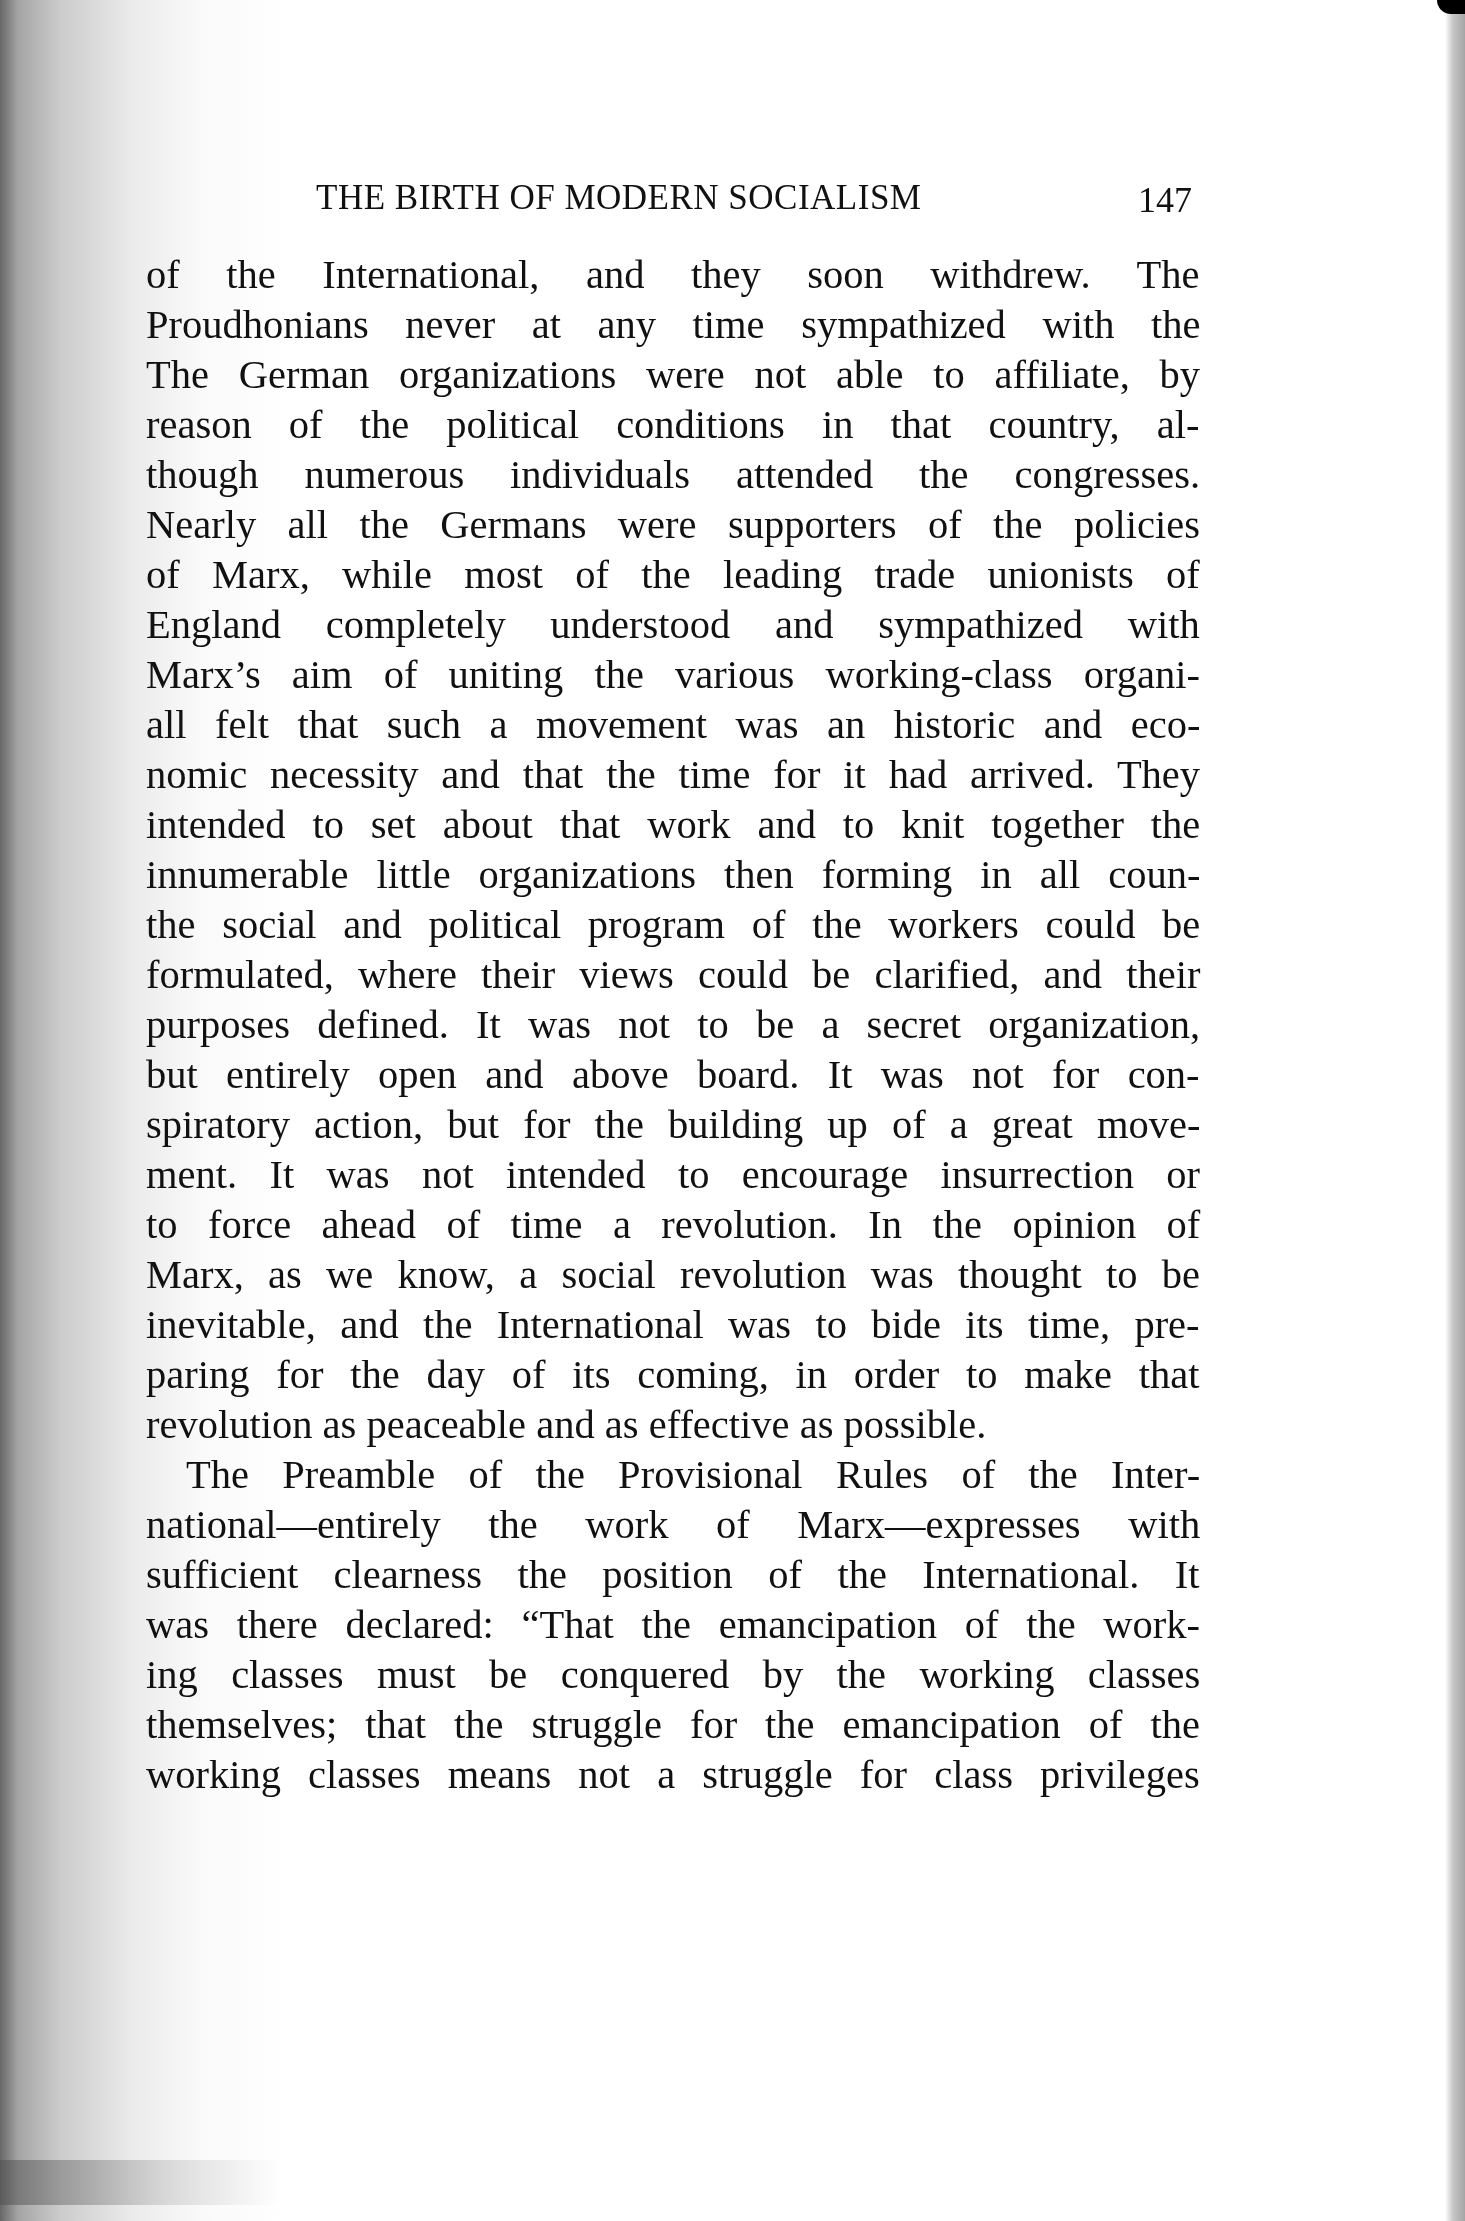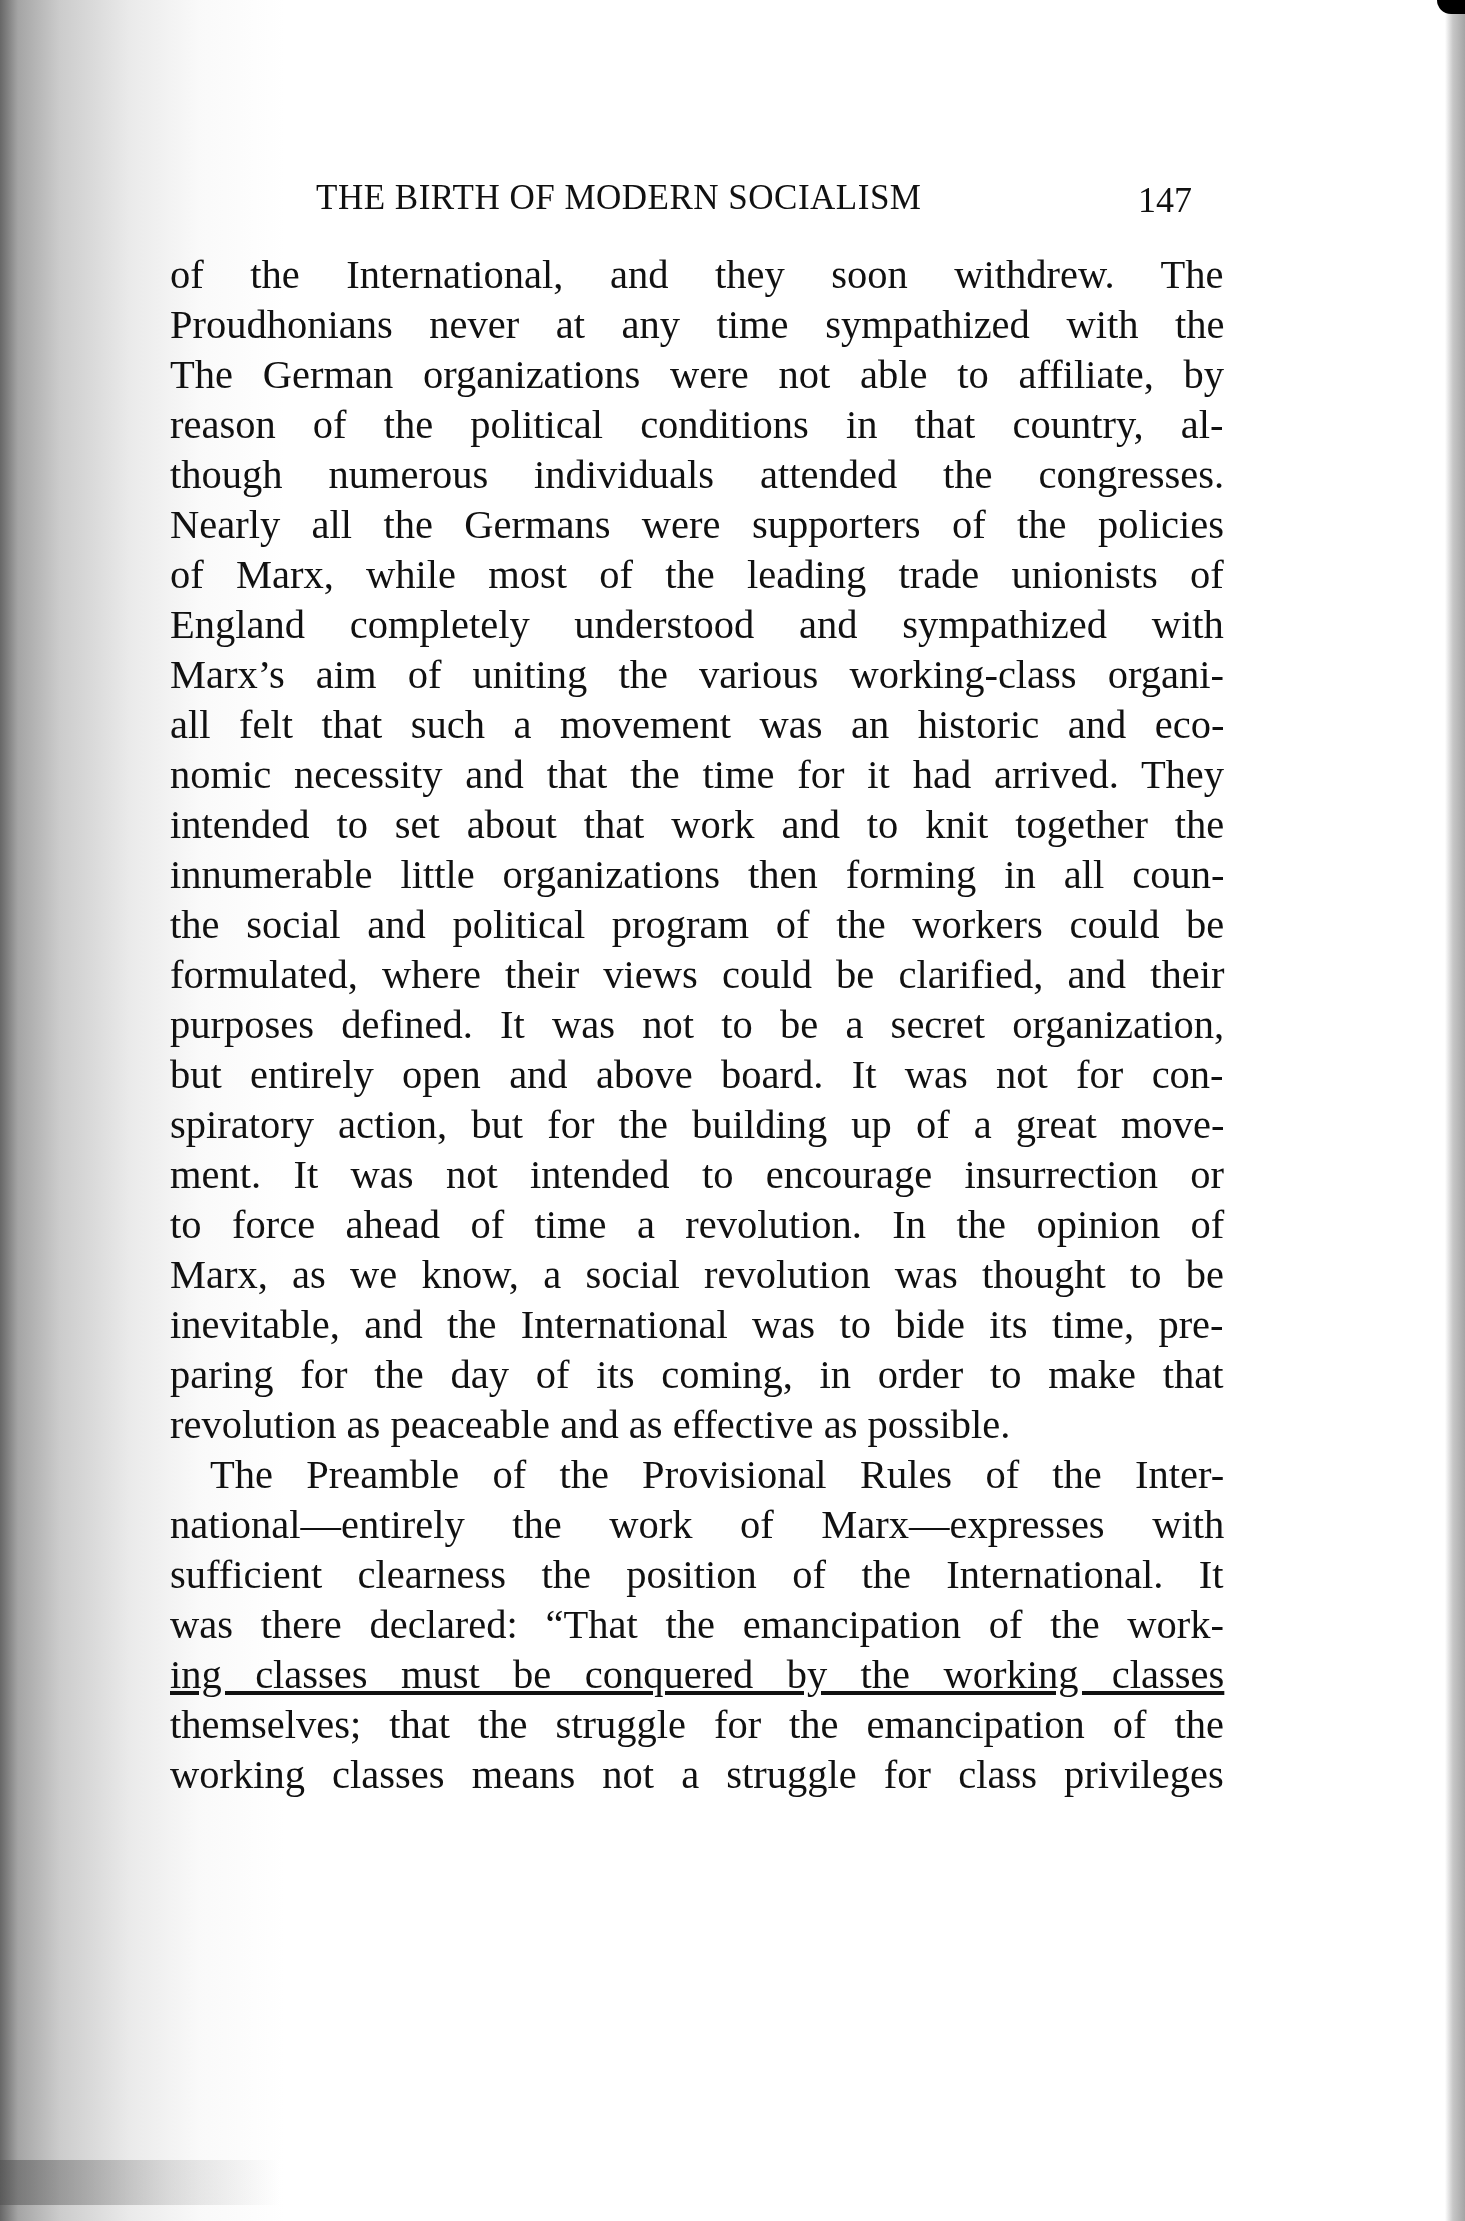--- a/index.html
+++ b/index.html
@@ -96,21 +96,20 @@
     overflow: visible;
   }
   .line.last-line {
     text-align-last: left;
   }
   .line.indent {
     padding-left: 40px;
   }
   .line span {
     display: block;
-    margin-left: 24px;
   }
 </style>
 </head>
 <body>
 
 <div class="gutter-shadow"></div>
 <div class="gutter-shadow-bottom"></div>
 <div class="right-edge"></div>
 <div class="corner-dark"></div>
 
@@ -144,17 +143,17 @@
     <div class="line"><span style="display: inline-block; white-space: nowrap; word-spacing: 14.1px;">Marx, as we know, a social revolution was thought to be</span></div>
     <div class="line"><span style="display: inline-block; white-space: nowrap; word-spacing: 14.2222px;">inevitable, and the International was to bide its time, pre-</span></div>
     <div class="line"><span style="display: inline-block; white-space: nowrap; word-spacing: 16.6364px;">paring for the day of its coming, in order to make that</span></div>
     <div class="line last-line"><span style="display: inline-block; white-space: nowrap;">revolution as peaceable and as effective as possible.</span></div>
   </div>
   <div>
     <div class="line indent"><span style="display: inline-block; white-space: nowrap; word-spacing: 23.125px;">The Preamble of the Provisional Rules of the Inter-</span></div>
     <div class="line"><span style="display: inline-block; white-space: nowrap; word-spacing: 37.4px;">national—entirely the work of Marx—expresses with</span></div>
     <div class="line"><span style="display: inline-block; white-space: nowrap; word-spacing: 25.2857px;">sufficient clearness the position of the International. It</span></div>
     <div class="line"><span style="display: inline-block; white-space: nowrap; word-spacing: 17.625px;">was there declared: “That the emancipation of the work-</span></div>
-    <div class="line"><span style="display: inline-block; white-space: nowrap; word-spacing: 23.25px; text-decoration: underline;">ing classes must be conquered by the working classes</span></div>
+    <div class="line"><span style="display: inline-block; white-space: nowrap; word-spacing: 23.25px;">ing classes must be conquered by the working classes</span></div>
     <div class="line"><span style="display: inline-block; white-space: nowrap; word-spacing: 17.875px;">themselves; that the struggle for the emancipation of the</span></div>
     <div class="line"><span style="display: inline-block; white-space: nowrap; word-spacing: 17px;">working classes means not a struggle for class privileges</span></div>
   </div>
 </div>
 
 </body></html>

